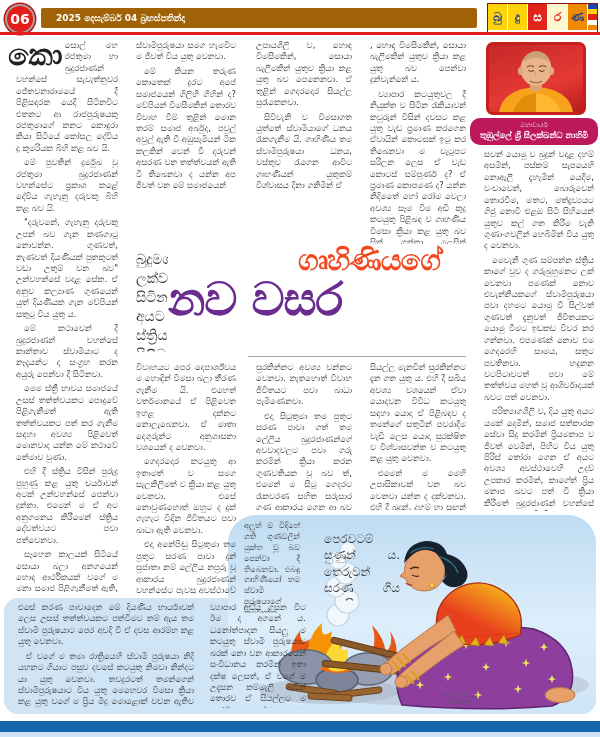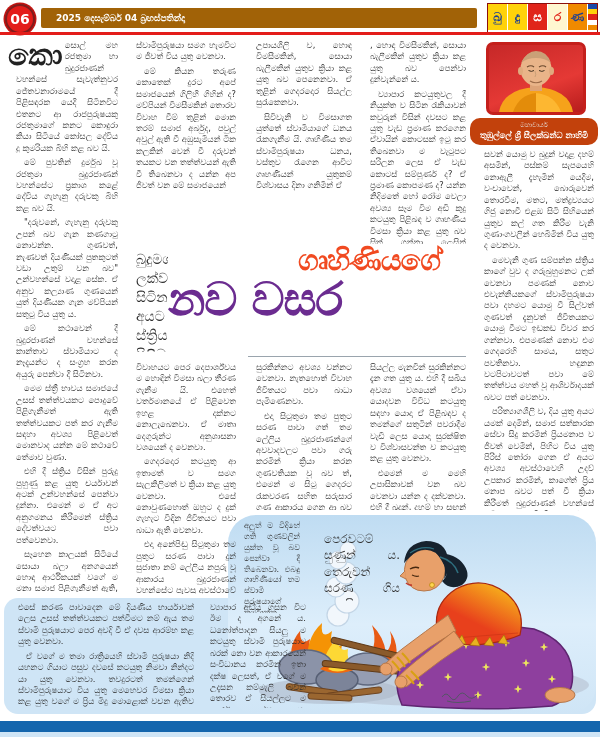--- a/index.html
+++ b/index.html
@@ -2,38 +2,38 @@
 <html><head>
 <meta charset="utf-8">
 <style>
   html,body{margin:0;padding:0;}
   body{
     width:600px;height:737px;position:relative;overflow:hidden;
     background:#ffffff;font-family:"DejaVu Sans",sans-serif;
   }
   
   .pagenum{position:absolute;left:5px;top:4px;width:30px;height:30px;border-radius:50%;
-    background:#e31d1a;border:2px solid #7f1d1d;box-shadow:0 0 0 1.5px #c11411;
+    background:#e31d1a;border:2px solid #a3a3a3;box-shadow:0 0 0 1.5px #c11411;
     color:#fff;font-weight:bold;font-size:14px;display:flex;align-items:center;justify-content:center;box-sizing:border-box;}
   .datebar{position:absolute;left:41px;top:8px;width:436px;height:20px;background:#a16207;border-radius:2px;
     color:#fff;font-size:9px;font-weight:bold;line-height:20px;padding-left:15px;box-sizing:border-box;}
   .masthead{position:absolute;left:487px;top:3px;height:28px;display:flex;border:1px solid #8c0f0c;}
   .tile{width:20px;height:26px;display:flex;align-items:center;justify-content:center;
     font-weight:bold;font-size:12px;border-right:1px solid #fff;box-sizing:border-box;}
   .t0{background:#ffd20a;color:#1c3f94;}
   .t1{background:#ffd20a;color:#1c3f94;}
   .t2{background:#e0241a;color:#ffffff;}
   .t3{background:#fff7d0;color:#e0241a;}
   .t4{background:#f08a00;color:#1c3f94;}
   .flagstrip{width:9px;height:26px;background:linear-gradient(#1c49a8 0 20%,#ffd20a 20% 40%,#e0241a 40% 60%,#ffffff 60% 80%,#f08a00 80% 100%);}
   .redrule{position:absolute;left:0;top:32px;width:600px;height:2.5px;background:#e31d1a;}
   
   .monkbox{position:absolute;left:486px;top:42px;width:100px;height:73px;border:3px solid #c4201c;border-radius:7px;
     background:linear-gradient(160deg,#c62828,#e53935 60%,#b71c1c);overflow:hidden;box-sizing:border-box;}
-  .caption{position:absolute;left:470px;top:118px;width:128px;background:#c2410c;border-radius:10px;
+  .caption{position:absolute;left:470px;top:118px;width:128px;background:#be185d;border-radius:10px;
     color:#fff;text-align:center;padding:3px 4px 4px;box-sizing:border-box;}
   .caption .c1{font-size:6.5px;color:#e8e8e8;}
   .caption .c2{font-size:8.5px;font-weight:bold;margin-top:1px;}
   
   .headline{position:absolute;left:168px;top:246px;width:272px;line-height:1.02;font-weight:bold;letter-spacing:-1px;}
   .hl1{font-size:29px;color:#f14a21;text-align:right;}
   .hl2{font-size:46px;color:#6b2c90;}
   .hl-divider{position:absolute;left:248px;top:356px;width:218px;height:1px;background:#9aa4ad;}
   
   .panel-bottom{position:absolute;left:4px;top:598px;width:592px;height:116px;background:#cfe5f6;border-radius:14px;}
@@ -217,21 +217,21 @@
   <div class="hl2">නව වසර</div>
 </div>
 <div class="hl-divider"></div>
 
 <div class="col c1a">
   <span class="dropcap">කො</span><span><p>සොල් මහ රජතුමා හා බුදුරජාණන් වහන්සේ සැවැත්නුවර ජේතවනාරාමයේ දී පිළිසඳරක යෙදී සිටිනවිට එතනට ආ රාජපුරුෂයකු රජතුමාගේ කනට කොඳුරා කියා සිටියේ කෝසල දේවිය දූ කුමරියක බිහි කළ බව යි.</p><p>මේ පුවතින් දුර්මුඛ වූ රජතුමා බුදුරජාණන් වහන්සේට ප්‍රකාශ කළේ දේවිය ගැහැනු දරුවකු බිහි කළ බව යි.</p><p>"දරුවනේ, ගැහැනු දරුවකු උපන් බව ගැන කණගාටු නොවන්න. ගුණවත්, නැණවත් දියණියක් පුතකුටත් වඩා උතුම් වන බව" උන්වහන්සේ වදාළ සේක. ඒ අනුව කල්‍යාණ ගුණයෙන් යුත් දියණියක ගැන මව්පියන් සතුටු විය යුතු ය.</p><p>මේ කථාවෙන් දී බුදුරජාණන් වහන්සේ කාන්තාව ස්වාමියාට ද නෑදෑයන්ට ද සංග්‍රහ කරන අයුරු පෙන්වා දී සිටිනවා.</p><p>මෙම ස්ත්‍රී භාවය සමාජයේ උසස් තත්ත්වයකට පොදුවේ පිළිගැනීමත් ඇති තත්ත්වයකට පත් කර ගැනීම සඳහා අවශ්‍ය පිළිවෙත් මොනවාද යන්න මේ කථාවේ තේමාව වුණා.</p><p>එහි දී ස්ත්‍රිය විසින් පුරුදු පුහුණු කළ යුතු චර්යාවන් අටක් උන්වහන්සේ පෙන්වා දුන්නා. එමෙන් ම ඒ අට අනුගමනය කිරීමෙන් ස්ත්‍රිය දේවත්වයට පවා පත්වෙනවා.</p><p>සෑහෙන කාලයක් සිටියේ සොයා බලා අනගයෙන් හොඳ ආර්ථිකයක් වගේ ම මනා සමාජ පිළිගැනීමත් ඇති, දියුණුව කරා පියනගන ස්වාමිපුරුෂයකුට ම තම දියණිය පාවා දීමට මව්පියන් උනන්දු වෙනවා. එය කාන්තාවන්ගේ උසස් බවට හේතු වෙනවා. තම දියණිය පාවා දෙනවිට ඇති කර ගන්නා අදහස් අතර ධනය, වස්තුව බහුල වන, දියුණුවට පියනගන අදහස් ඇති, අනුකම්පාව, දයාව වැනි ගුණ ධර්මයන්ගෙන් පිරිපුන් ස්වාමියකු ම තම දියණිය වෙනුවෙන් සොයාගෙනයි මෙසේ පාවා දෙන්නේ.</p></span>
 </div>
 
 <div class="col c2a">
     <p>ස්වාමිපුරුෂයා සමග හැමවිට ම ජීවත් විය යුතු වෙනවා.</p>
-    <p>මේ කියන තරුණ කොතෙක් දුරට අපේ සමාජයෙන් ගිලිහී ගිහින් ද? මව්පියන් විමසීමකින් තොරව විවාහ වීම් තුළින් මොන තරම් සමාජ අර්බුද, පවුල් අවුල් ඇති වී අඹුසැමියන් ටික කලකින් වෙන් වී දරුවන් තයකට වන තත්ත්වයන් ඇති වී තිබෙනවා ද යන්න අප ජීවත් වන මේ සමාජයෙන්</p>
+    <p>මේ කියන තරුණ කොතෙක් දුරට අපේ සමාජයෙන් ගිලිහී ගිහින් ද? මව්පියන් විමසීමකින් තොරව විවාහ වීම් තුළින් මොන තරම් සමාජ අර්බුද, පවුල් අවුල් ඇති වී අඹුසැමියන් ටික කලකින් වෙන් වී දරුවන් අසරණ වන තත්ත්වයන් ඇති වී තිබෙනවා ද යන්න අප ජීවත් වන මේ සමාජයෙන්</p>
   </div>
 <div class="col c2b">
     <p>බුදුමගට ලක්ව සිටින අයට ස්ත්‍රිය පිළිබඳව ම තමනුත් වටහාගත යුතු ව ඇත.</p>
   </div>
 <div class="col c2c">
     <p>විවාහයට පෙර දෙපාර්ශ්වය ම හොඳින් විමසා බලා තීරණ ගැනීම යි. එහෙත් වර්තමානයේ ඒ පිළිවෙත ඉහළ දක්නට නොලැබෙනවා. ඒ මාතෘ දෙගුරුන්ට අනුශාසනා වශයෙන් ද වෙනවා.</p>
     <p>ගෙදරදොර කටයුතු ආ ඉතාමත් ව සමග සැලකිලිමත් ව ක්‍රියා කළ යුතු වෙනවා. එසේ නොවුණහොත් ඔහුට ද දුක් ගැහැට විඳින ජීවිතයට පවා බාධා ඇති වෙනවා.</p>
     <p>එදා අනේපිඬු සිටුතුමා තම පුතුට සරණ පාවා දුන් සුජාතා නම් ලේලිය නපුරු වූ ආකාරය බුදුරජාණන් වහන්සේට පැවසූ අවස්ථාවේ දී උන්වහන්සේ ඇය සිත මෘදු බවට පත් කරවමින් භාර්යාවන් සත් දෙනකු ගැන වදාළ සේක. එමෙන් ම සිටු මාලිගාවට පවා රළු සෝබන සහිත පරිසරයක් තුළ පැවතුණු ආකාරය ප්‍රකාශ වෙනවා. ඒ නිසා මේ පුවතාවලි නිසා සිටුකුලඟනට ම අලුතු ම විදිහේ අසංවර සෝබන සහිත බවින් යුක්ත වූ ආකාරය මෙහි දී පෙන්වා දී තිබෙනවා.</p>
   </div>
 

